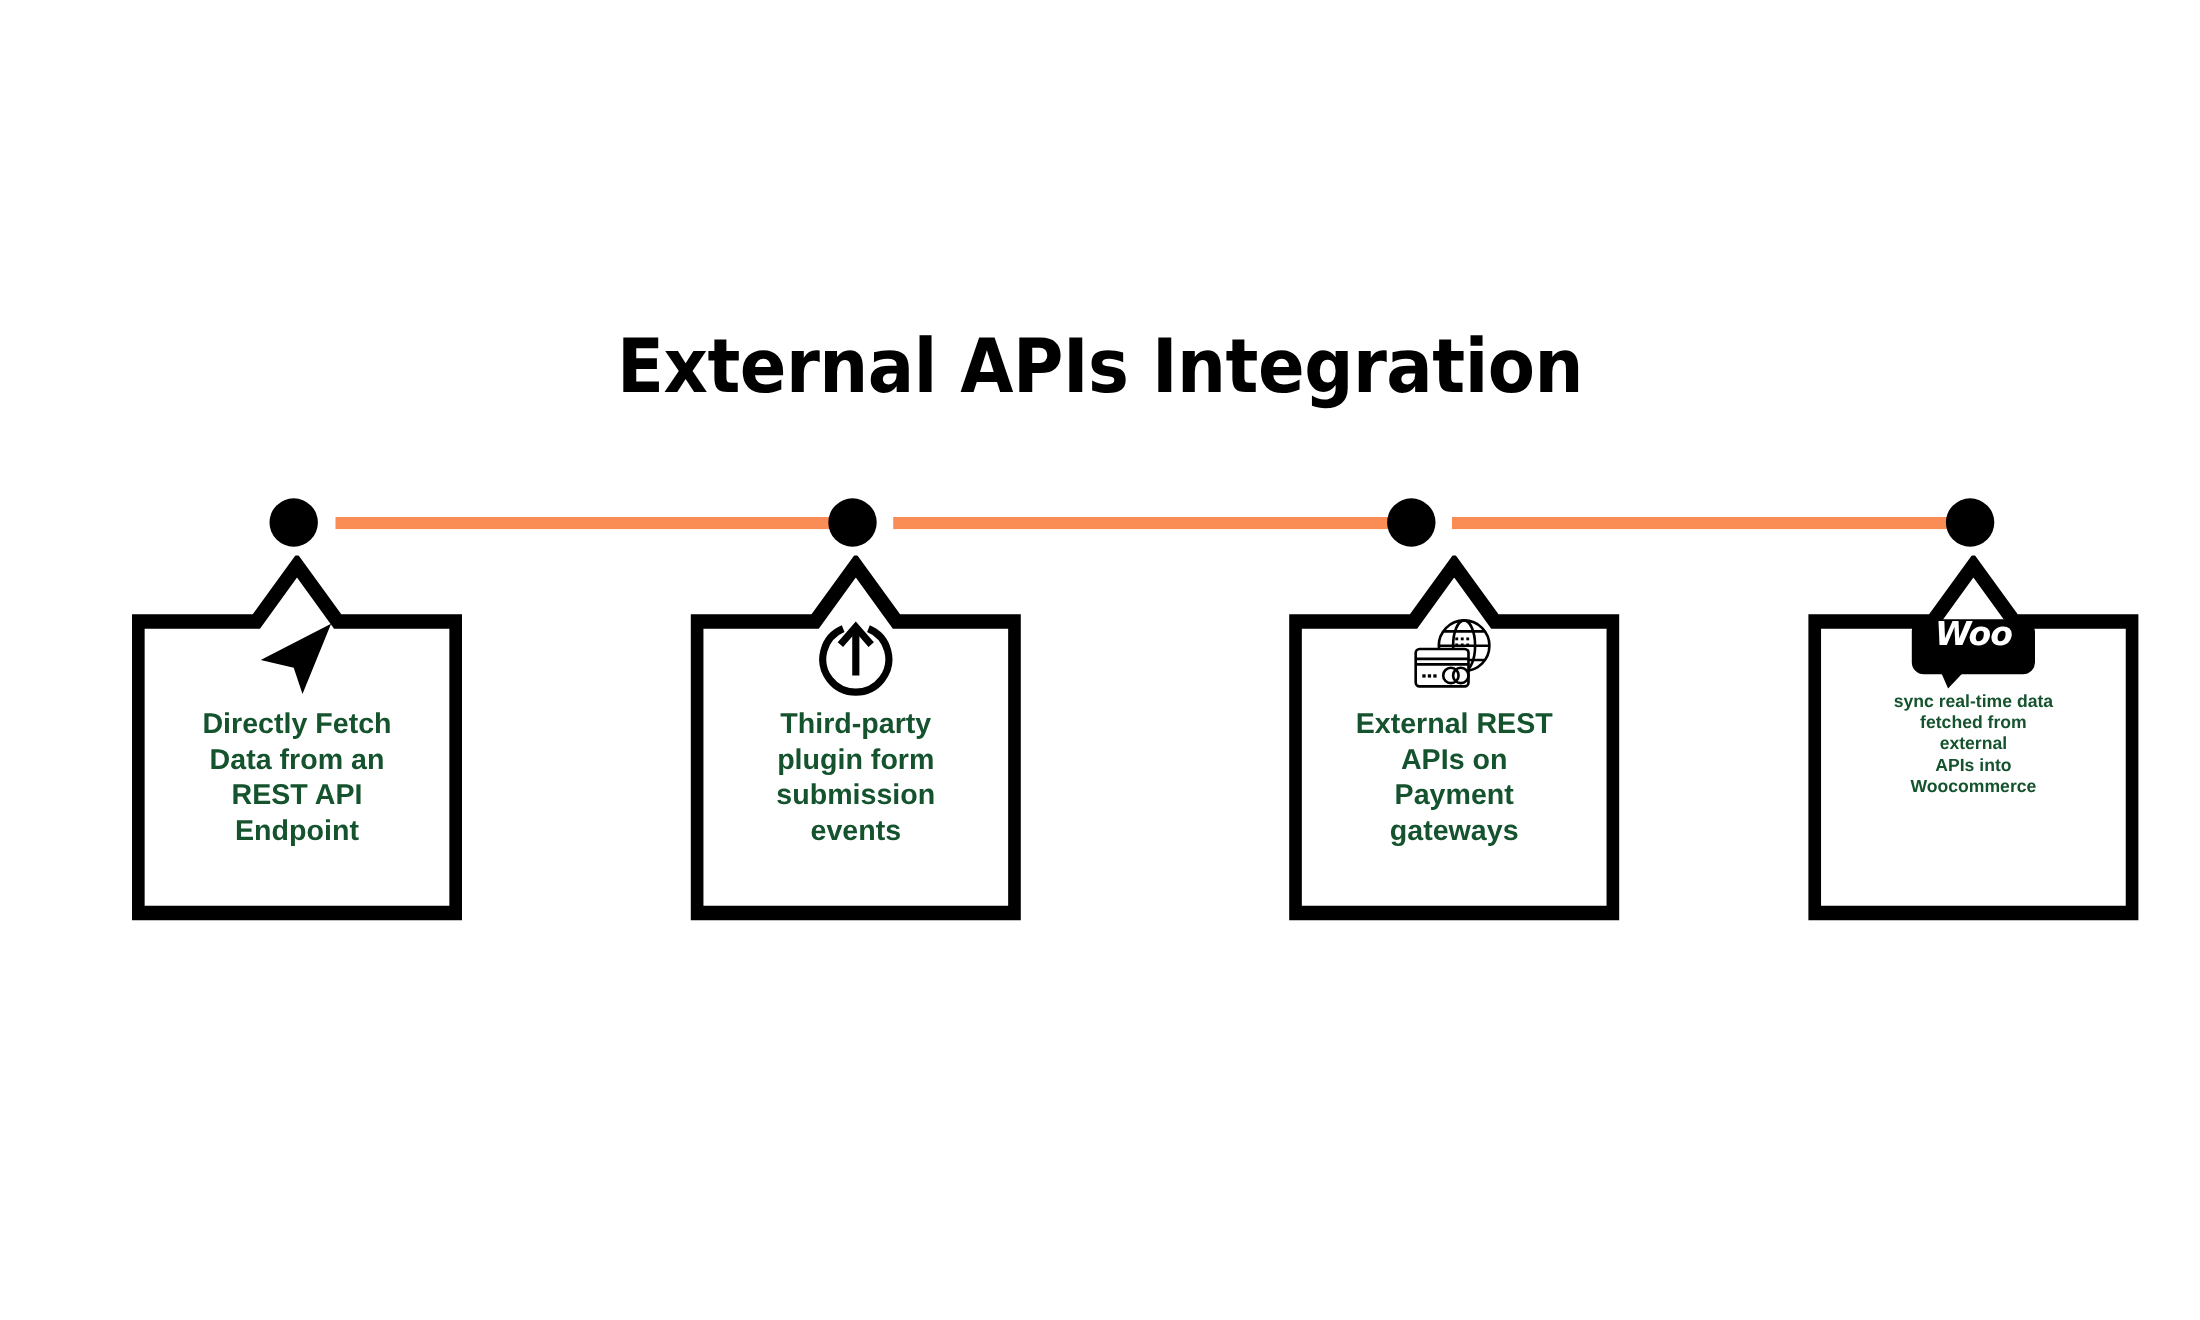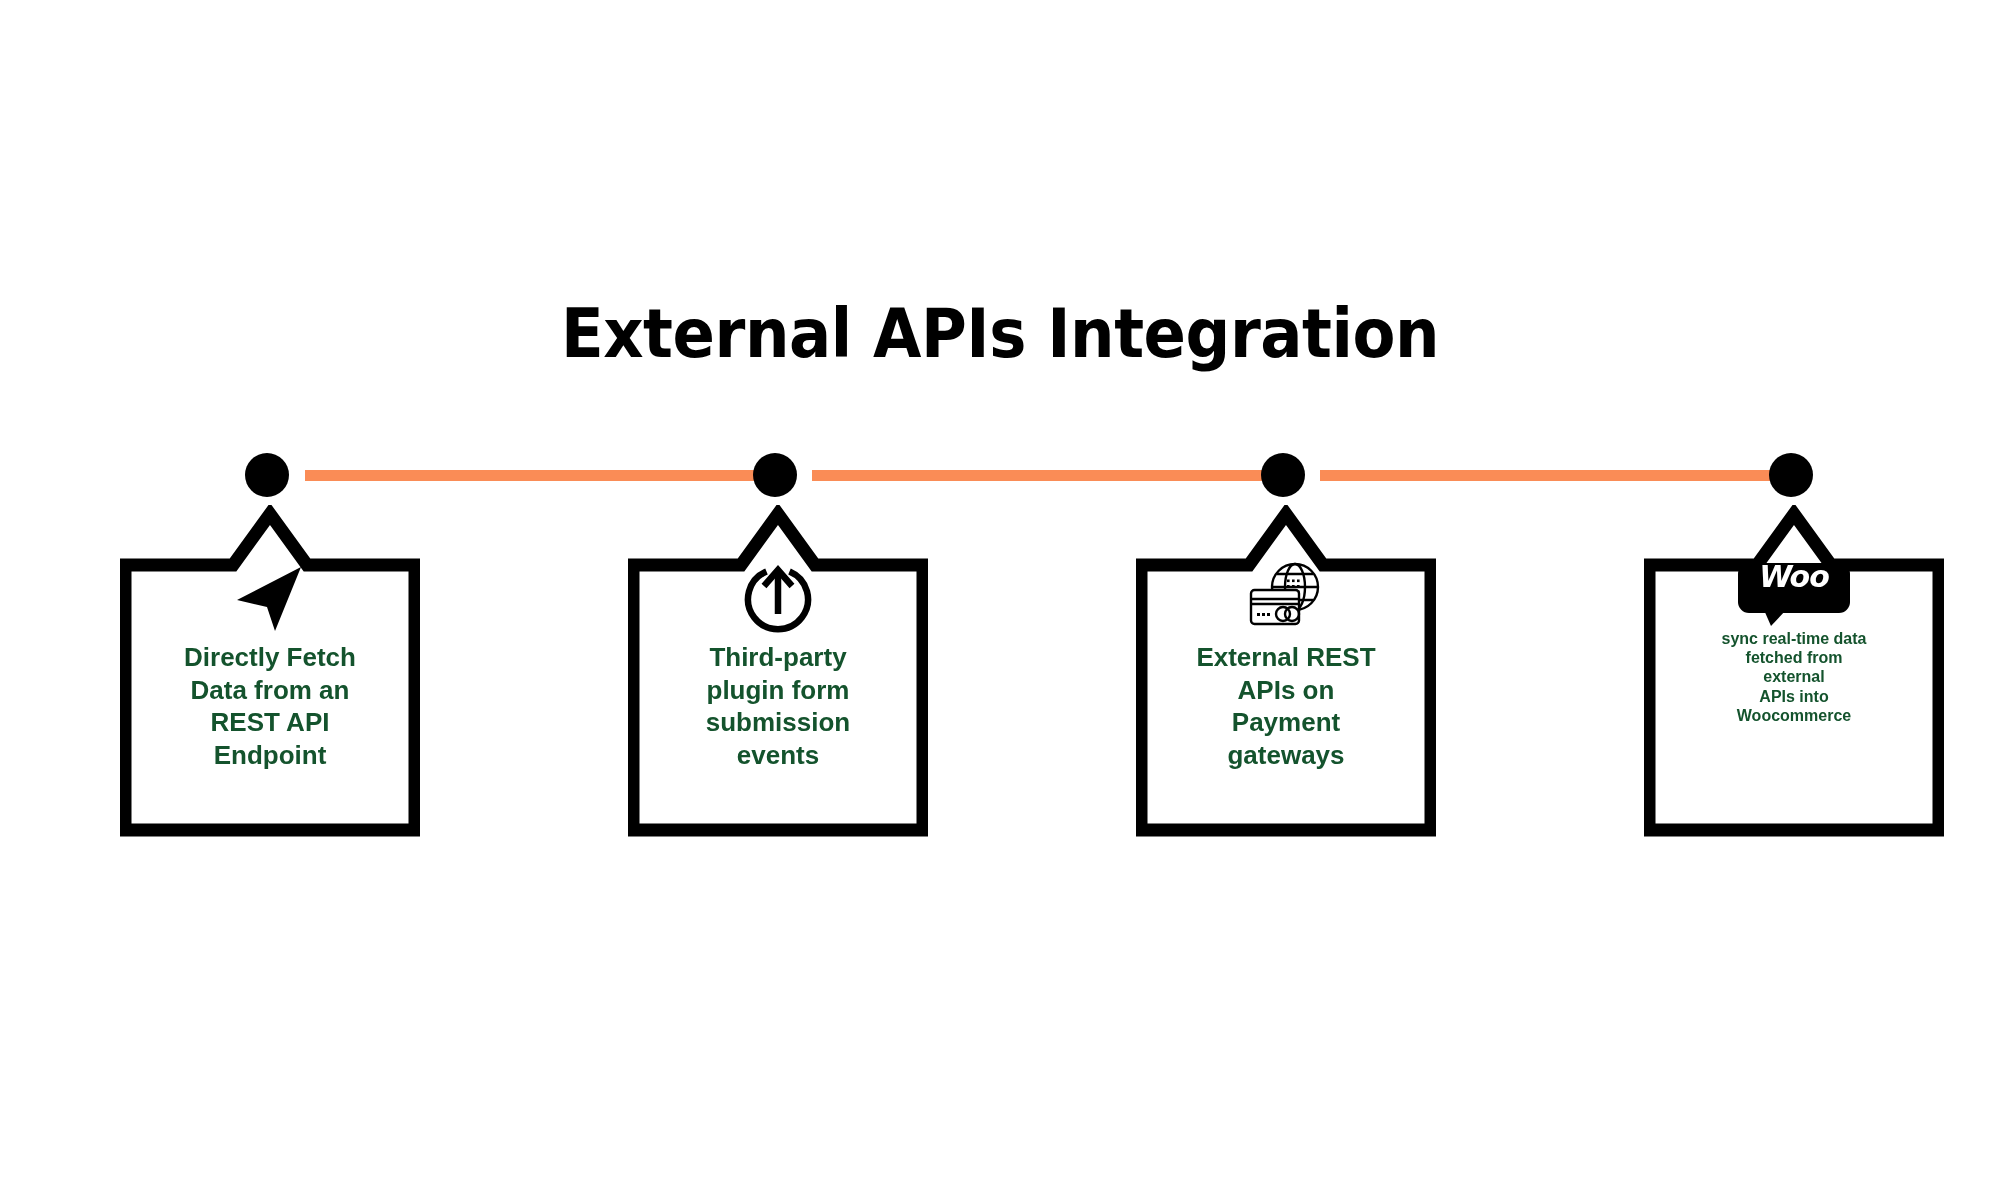--- a/index.html
+++ b/index.html
@@ -112,21 +112,21 @@
     line-height: 1.2;
   }
   .card.compact .icon {
     height: 66px;
     margin-bottom: 2px;
   }
 
   
   .card.c0 { left: 120px; }
   .card.c1 { left: 628px; padding-left: 28px; }
-  .card.c2 { left: 1136px; }
+  .card.c2 { left: 1172px; }
   .card.c3 { left: 1644px; }
 
   
   .woo {
     position: relative;
     width: 112px;
     height: 62px;
   }
   .woo-bubble {
     position: absolute;

